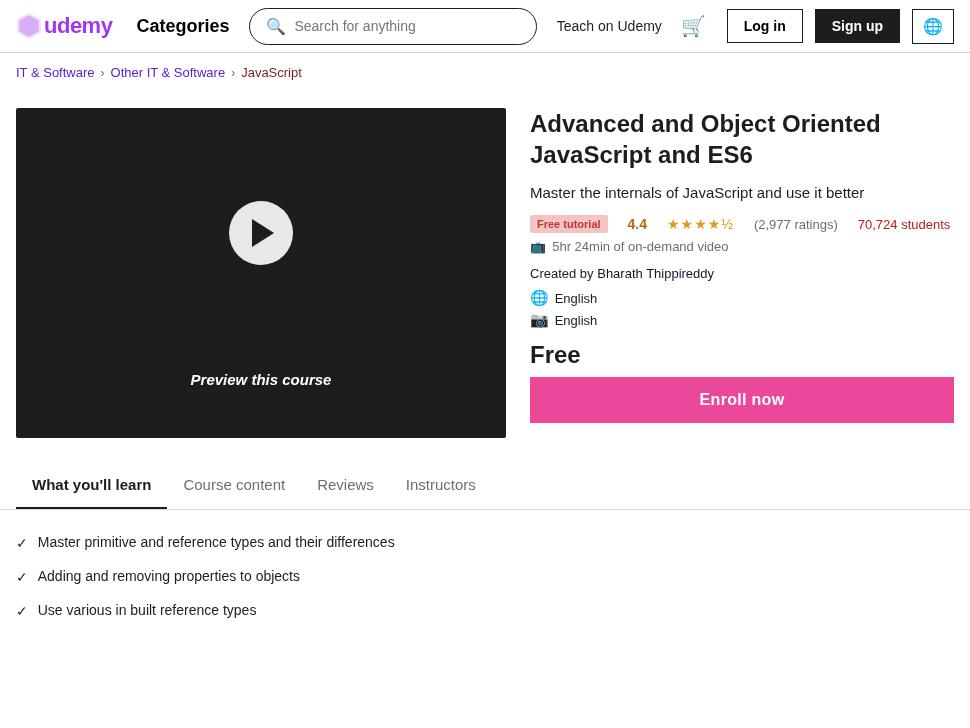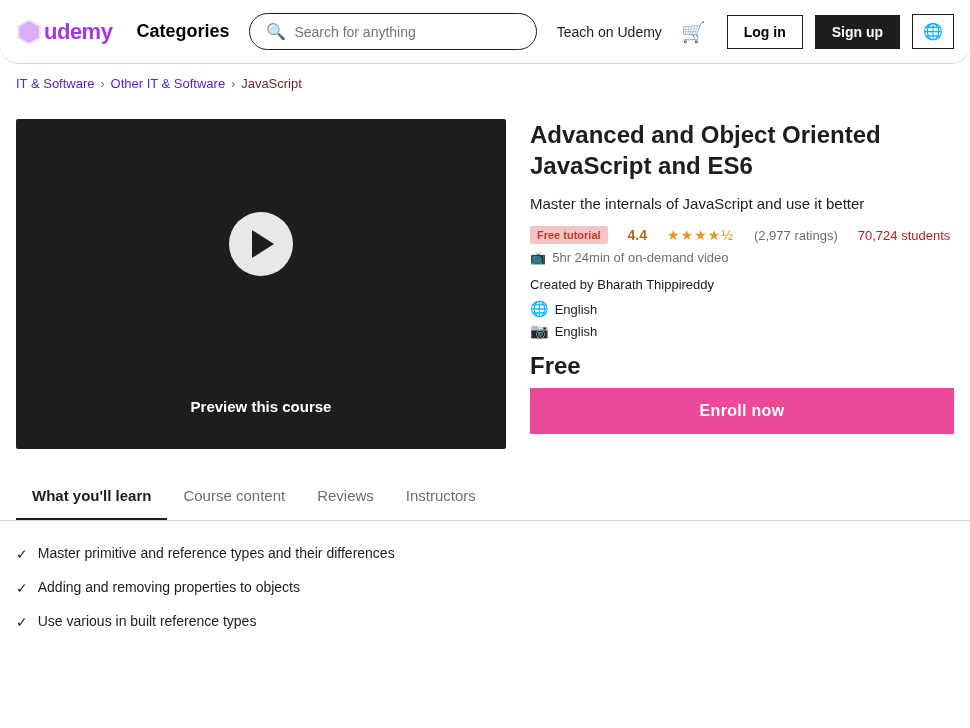--- a/index.html
+++ b/index.html
@@ -3,24 +3,23 @@
   <meta charset="utf-8">
   <style>
     * { margin: 0; padding: 0; box-sizing: border-box; }
     body { font-family: -apple-system, BlinkMacSystemFont, 'Segoe UI', sans-serif; font-size: 14px; color: #1c1d1f; background: #fff; }
 
     
     .header {
       display: flex;
       align-items: center;
       padding: 0 16px;
-      height: 64px;
+      height: 53px;
       border-bottom: 1px solid #d1d7dc;
       gap: 12px;
-      border-radius: 19px;
     }
     .logo {
       display: flex;
       align-items: center;
       gap: 2px;
       font-size: 22px;
       font-weight: 700;
       color: #a435f0;
       text-decoration: none;
       margin-right: 4px;
@@ -148,24 +147,25 @@
     .play-triangle {
       width: 0;
       height: 0;
       border-top: 14px solid transparent;
       border-bottom: 14px solid transparent;
       border-left: 22px solid #1c1d1f;
       margin-left: 4px;
     }
     .preview-text {
       position: absolute;
-      bottom: 34px;
+      bottom: 50px;
       color: #fff;
       font-size: 15px;
       font-weight: 600;
+      font-style: italic;
     }
 
     
     .course-info {
       flex: 1;
     }
     .course-title {
       font-size: 24px;
       font-weight: 700;
       line-height: 1.3;

